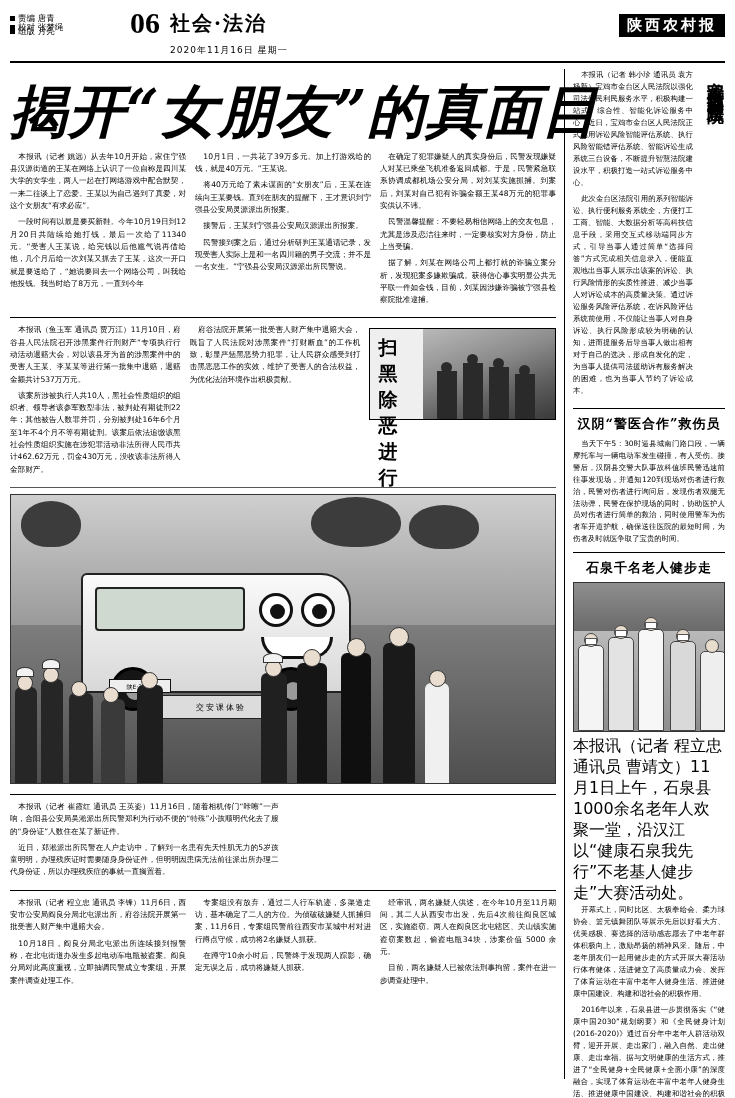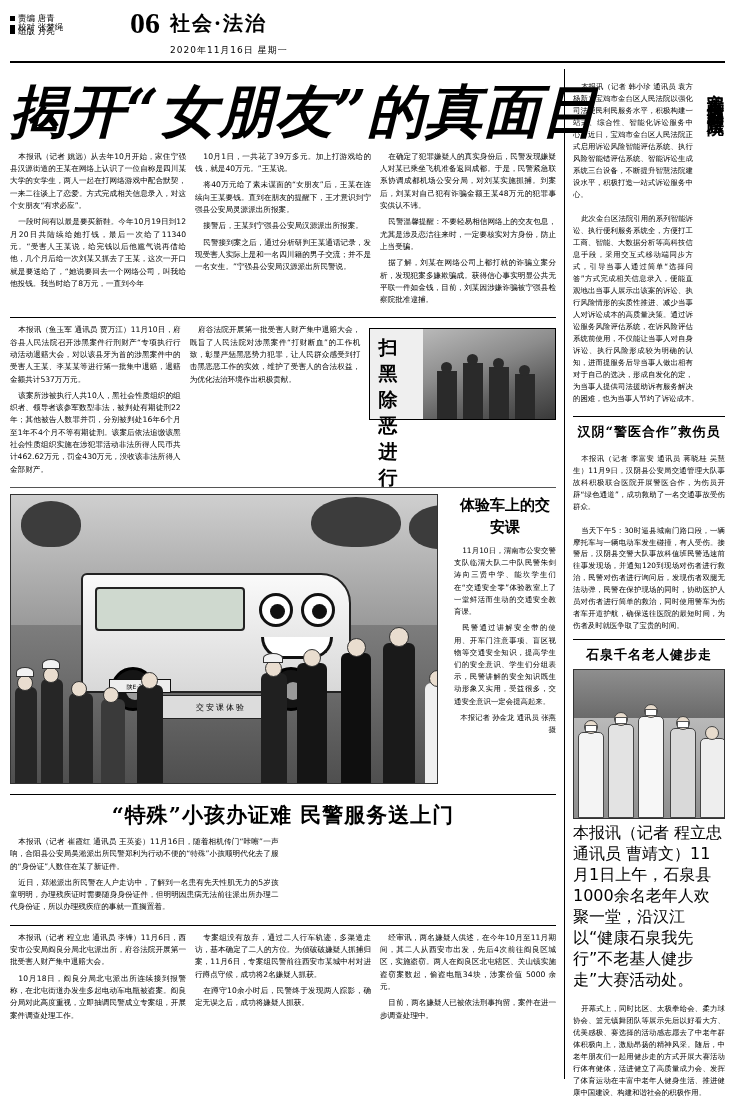--- a/index.html
+++ b/index.html
@@ -133,21 +133,21 @@
   .r-vert-title {
     float:right; width:26px; margin:0 0 4px 6px;
     font-size:17px; font-weight:bold; font-family:"DejaVu Serif", serif;
     writing-mode:vertical-rl; text-orientation:upright; letter-spacing:2px;
     line-height:1.15; height:300px;
   }
   .r-head {
     font-size:13px; font-weight:bold; text-align:center; font-family:"DejaVu Serif", serif;
     letter-spacing:1px; margin:6px 0 5px 0; white-space:nowrap;
   }
-  p.rart { font-size:7.4px; line-height:1.62; text-align:justify; margin:12px 0 4px 0; text-indent:1.1em; }
+  p.rart { font-size:7.4px; line-height:1.62; text-align:justify; margin:0 0 4px 0; text-indent:1.1em; }
 
   .photo-walk {
     position:relative; height:150px; border:1px solid #333; overflow:hidden; margin:5px 0 4px 0;
     background:linear-gradient(#cfcfcf,#8d8d8d);
   }
   .photo-walk .row { position:absolute; bottom:0; left:0; right:0; height:120px; }
   .photo-walk .w-person { position:absolute; bottom:0; width:26px; background:#f4f4f4; border:1px solid #444; border-radius:5px 5px 0 0; }
   .photo-walk .w-head { position:absolute; width:14px; height:14px; border-radius:50%; background:#e8dccd; border:1px solid #444; }
   .photo-walk .w-mask { position:absolute; width:12px; height:7px; background:#fff; border:1px solid #555; }
   .photo-walk .trees { position:absolute; top:0; left:0; right:0; height:48px; background:linear-gradient(#8e8e8e,#6a6a6a); }
@@ -163,31 +163,34 @@
       <div><span class="sq"></span><span>组版 月亮</span></div>
       <div style="margin-top:-17px;"><span class="sq"></span><span>校对 张梦绳</span></div>
     </div>
     <div class="mh-mid">
       <div class="pageno">06</div>
       <div class="mh-sec">
         <div class="sec-title">社会·法治</div>
         <div class="sec-date">2020年11月16日    星期一</div>
       </div>
     </div>
+    <div class="mh-right">
+      <span class="paper-name">陕西农村报</span>
+    </div>
   </div>
 
   <div class="body-wrap">
 
     <div class="left-col">
 
       <div class="headline">揭开“女朋友”的真面目</div>
 
       <div class="cols3">
         <div class="col">
-          <p class="art">本报讯（记者 姚远）从去年10月开始，家住宁强县汉源街道的王某在网络上认识了一位自称是四川某大学的女学生，两人一起在打网络游戏中配合默契，一来二往谈上了恋爱。方式完成相关信息录入，对这个女朋友“有求必应”。</p>
+          <p class="art">本报讯（记者 姚远）从去年10月开始，家住宁强县汉源街道的王某在网络上认识了一位自称是四川某大学的女学生，两人一起在打网络游戏中配合默契，一来二往谈上了恋爱。王某以为自己遇到了真爱，对这个女朋友“有求必应”。</p>
           <p class="art">一段时间有以最是要买新鞋。今年10月19日到12月20日共陆续给她打钱，最后一次给了11340元。“受害人王某说，给完钱以后他尴气说再借给他，几个月后给一次刘某又抓去了王某，这次一开口就是要送给了，“她说要回去一个网络公司，叫我给他投钱。我当时给了8万元，一直到今年</p>
         </div>
         <div class="col">
           <p class="art">10月1日，一共花了39万多元。加上打游戏给的钱，就是40万元。”王某说。</p>
           <p class="art">将40万元给了素未谋面的“女朋友”后，王某在连续向王某要钱。直到在朋友的提醒下，王才意识到宁强县公安局灵源派出所报案。</p>
           <p class="art">接警后，王某到宁强县公安局汉源派出所报案。</p>
           <p class="art">民警接到案之后，通过分析研判王某通话记录，发现受害人实际上是和一名四川籍的男子交流；并不是一名女生。”宁强县公安局汉源派出所民警说。</p>
         </div>
         <div class="col">
           <p class="art">在确定了犯罪嫌疑人的真实身份后，民警发现嫌疑人对某已乘坐飞机准备返回成都。于是，民警紧急联系协调成都机场公安分局，对刘某实施抓捕。到案后，刘某对自己犯有诈骗金额王某48万元的犯罪事实供认不讳。</p>
@@ -290,31 +293,24 @@
             <div class="person" style="left:330px; width:30px; height:130px; background:#0f0f0f;"></div>
             <div class="phead" style="left:336px; bottom:126px; width:19px; height:19px;"></div>
 
             <div class="person" style="left:372px; width:32px; height:140px; background:#1a1a1a;"></div>
             <div class="phead" style="left:378px; bottom:136px; width:20px; height:20px;"></div>
 
             <div class="person" style="left:414px; width:24px; height:100px; background:#f0f0f0; border-color:#222;"></div>
             <div class="phead" style="left:418px; bottom:96px; width:17px; height:17px;"></div>
           </div>
         </div>
-        <div class="cap-box">
-          <div class="cap-title">体验车上的交安课</div>
-          <div class="cap-text">11月10日，渭南市公安交警支队临渭大队二中队民警朱剑涛向三贤中学、能坎学生们在“交通安全零”体验教室上了一堂鲜活而生动的交通安全教育课。</div>
-          <div class="cap-text" style="margin-top:4px;">民警通过讲解安全带的使用、开车门注意事项、盲区视物等交通安全知识，提高学生们的安全意识、学生们分组表示，民警讲解的安全知识既生动形象又实用，受益很多，交通安全意识一定会提高起来。</div>
-          <div class="cap-credit" style="margin-top:4px;">本报记者 孙金龙 通讯员 张燕 摄</div>
-        </div>
       </div>
 
       <div class="rule" style="margin-top:10px;"></div>
 
-      <div class="sub-headline">“特殊”小孩办证难 民警服务送上门</div>
       <div class="cols3">
         <div class="col">
           <p class="art">本报讯（记者 崔霞红 通讯员 王英姿）11月16日，随着相机传门“咔嚓”一声响，合阳县公安局吴淞派出所民警郑利为行动不便的“特殊”小孩顺明代化去了服的“身份证”人数住在某了新证件。</p>
           <p class="art">近日，郑淞派出所民警在人户走访中，了解到一名患有先天性肌无力的5岁孩童明明，办理残疾证时需要随身身份证件，但明明因患病无法前往派出所办理二代身份证，所以办理残疾症的事就一直搁置着。</p>
         </div>
         <div class="col">
           <p class="art"></p>
         </div>
       </div>
 
@@ -343,21 +339,20 @@
         <div class="r-vert-title">宝鸡市金台区启动『智慧法院』</div>
         <p class="rart">本报讯（记者 韩小珍 通讯员 袁方 杨新）宝鸡市金台区人民法院以强化司法便民利民服务水平，积极构建一站式、综合性、智能化诉讼服务中心，近日，宝鸡市金台区人民法院正式启用诉讼风险智能评估系统、执行风险智能错评估系统、智能诉讼生成系统三台设备，不断提升智慧法院建设水平，积极打造一站式诉讼服务中心。</p>
         <p class="rart">此次金台区法院引用的系列智能诉讼、执行便利服务系统全，方便打工工商、智能、大数据分析等高科技信息手段，采用交互式移动端同步方式，引导当事人通过简单“选择问答”方式完成相关信息录入，便能直观地出当事人展示出该案的诉讼、执行风险情形的实质性推进、减少当事人对诉讼成本的高质量决策。通过诉讼服务风险评估系统，在诉风险评估系统前使用，不仅能让当事人对自身诉讼、执行风险形成较为明确的认知，进而提服务后导当事人做出相有对于自己的选决，形成自发化的定，为当事人提供司法援助诉有服务解决的困难，也为当事人节约了诉讼成本。</p>
       </div>
 
       <div style="clear:both;"></div>
       <div class="rule"></div>
 
       <div>
         <div class="r-head">汉阴“警医合作”救伤员</div>
-        <p class="rart">本报讯（记者 李富安 通讯员 蒋晓桂 吴慧生）11月9日，汉阴县公安局交通管理大队事故科积极联合医院开展警医合作，为伤员开辟“绿色通道”，成功救助了一名交通事故受伤群众。</p>
         <p class="rart">当天下午5：30时逼县城南门路口段，一辆摩托车与一辆电动车发生碰撞，有人受伤。接警后，汉阴县交警大队事故科值班民警迅速前往事发现场，并通知120到现场对伤者进行救治，民警对伤者进行询问后，发现伤者双腿无法动弹，民警在保护现场的同时，协助医护人员对伤者进行简单的救治，同时使用警车为伤者车开道护航，确保送往医院的最短时间，为伤者及时就医争取了宝贵的时间。</p>
       </div>
 
       <div class="rule"></div>
 
       <div>
         <div class="r-head">石泉千名老人健步走</div>
 
         <div class="photo-walk">
           <div class="trees"></div>

